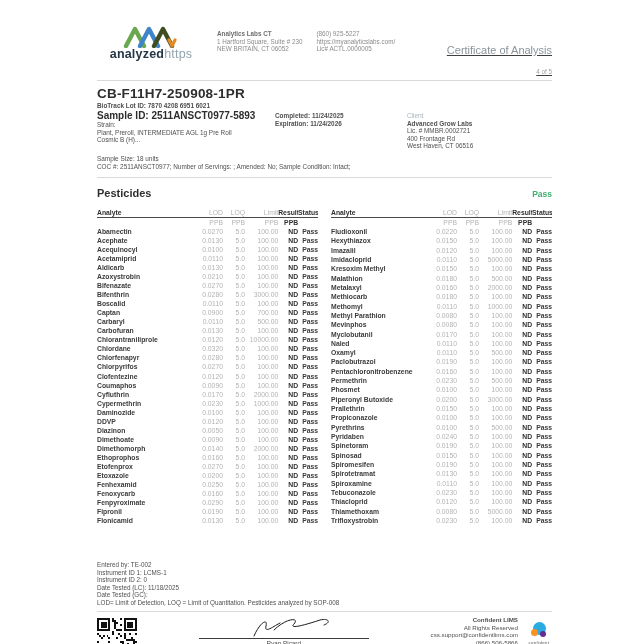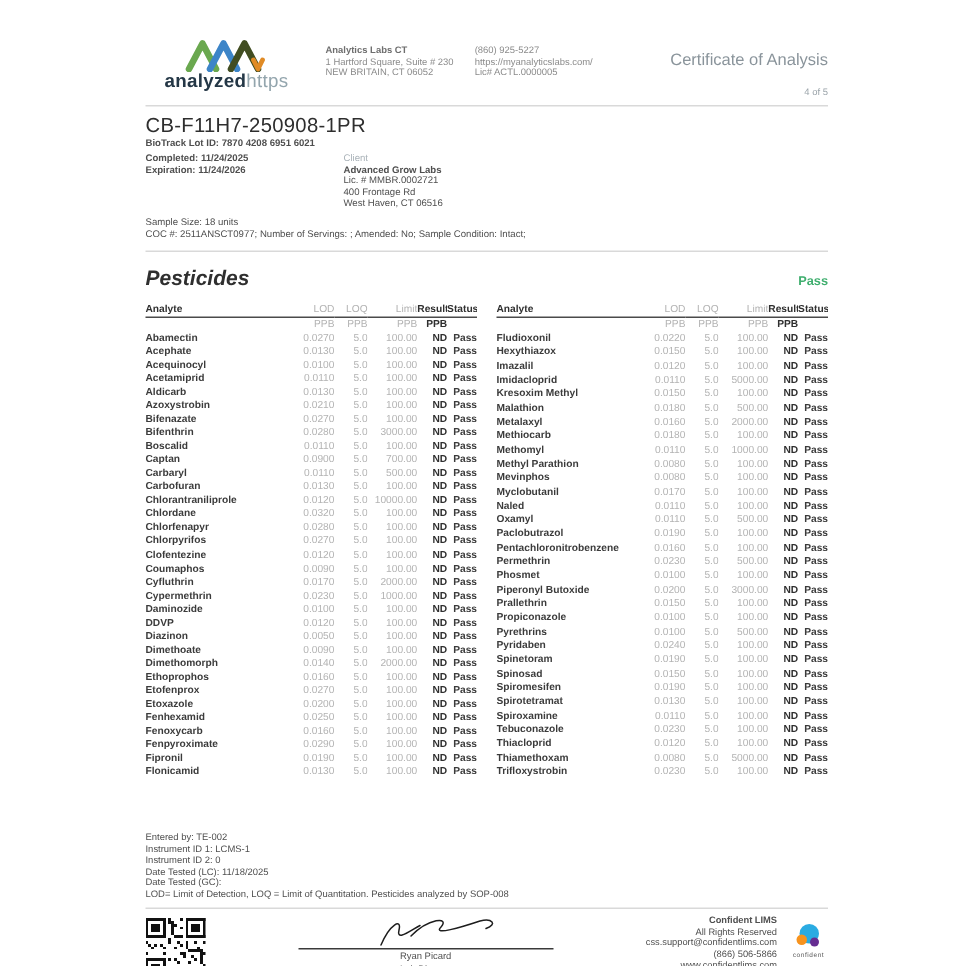--- a/index.html
+++ b/index.html
@@ -9,41 +9,41 @@
   
   .hdr { display:flex; align-items:flex-start; }
   .logo-block { width:108px; text-align:center; }
   .logo-mark { display:block; margin:0 auto; }
   .logo-word { font-size:12.5px; letter-spacing:.2px; margin-top:-1px; }
   .logo-word .w1 { font-weight:bold; color:#243746; }
   .logo-word .w2 { color:#93a5ad; }
   .lab-info { display:flex; gap:14px; margin-left:12px; margin-top:4px; }
   .lab-col { font-size:6.3px; line-height:7.6px; color:#8b8b8b; }
   .lab-col .b { font-weight:bold; color:#6e6e6e; }
-  .coa-block { margin-left:auto; text-align:right; margin-top:8px; }
+  .coa-block { margin-left:auto; text-align:right; margin-top:18px;text-decoration:underline; }
   .coa-title { font-size:11px; color:#8a949b; }
   .coa-page { font-size:6.3px; color:#9aa3a9; margin-top:12px; }
   hr.rule { border:none; border-top:1px solid #d9d9d9; margin:5px 0 0 0; }
 
   
-  .sample-id-main { font-size:13.5px; font-weight:normal; color:#2e2e2e; margin-top:5px; letter-spacing:.2px; }
+  .sample-id-main { font-size:13.5px; font-weight:bold; color:#2e2e2e; margin-top:5px; letter-spacing:.2px; }
   .biotrack { font-size:6.4px; font-weight:bold; color:#4f4f4f; margin-top:1px; }
   .sample-grid { display:flex; margin-top:1px; }
   .sg-left { width:178px; }
   .sample-id2 { font-size:10px; font-weight:bold; color:#2e2e2e; }
   .tiny { font-size:6.4px; line-height:7.6px; color:#4f4f4f; }
   .tiny-gray { font-size:6.4px; line-height:7.6px; color:#a9b2b8; }
   .sg-mid { width:132px; padding-top:2px; }
   .sg-right { padding-top:2px; }
   .b { font-weight:bold; }
   .coc-block { margin-top:5px; }
 
   
   .sec-row { display:flex; align-items:baseline; margin-top:9px; }
-  .sec-title { font-size:14px; font-weight:bold; color:#2f2f2f;font-style:italic; }
+  .sec-title { font-size:11px; font-weight:bold; color:#2f2f2f; }
   .sec-pass { margin-left:auto; font-size:8.5px; font-weight:bold; color:#3fae6e; }
 
   .tables { display:flex; gap:13px; margin-top:9px; }
   table.ptable { width:222px; border-collapse:collapse; table-layout:fixed; }
   .ptable col.c1{width:42%;} .ptable col.c2{width:15%;} .ptable col.c3{width:10%;}
   .ptable col.c4{width:15%;} .ptable col.c5{width:9%;} .ptable col.c6{width:9%;}
   .ptable th, .ptable td { font-size:6.8px; padding:1px 0 1.05px 0; white-space:nowrap; overflow:hidden; }
   .ptable thead tr.hrow th { border-bottom:1px solid #4a4a4a; }
   th.h-analyte { text-align:left; font-weight:bold; color:#2f2f2f; }
   th.h-gray { text-align:right; font-weight:normal; color:#b3b3b3; }
@@ -101,20 +101,26 @@
       <div class="coa-title">Certificate of Analysis</div>
       <div class="coa-page">4 of 5</div>
     </div>
   </div>
   <hr class="rule">
 
   <div class="sample-id-main">CB-F11H7-250908-1PR</div>
   <div class="biotrack">BioTrack Lot ID: 7870 4208 6951 6021</div>
 
   <div class="sample-grid">
+    <div class="sg-left">
+      <div class="sample-id2">Sample ID: 2511ANSCT0977-5893</div>
+      <div class="tiny">Strain:</div>
+      <div class="tiny">Plant, Preroll, INTERMEDIATE AGL 1g Pre Roll</div>
+      <div class="tiny">Cosmic B (H)...</div>
+    </div>
     <div class="sg-mid">
       <div class="tiny b">Completed: 11/24/2025</div>
       <div class="tiny b">Expiration: 11/24/2026</div>
     </div>
     <div class="sg-right">
       <div class="tiny-gray">Client</div>
       <div class="tiny b">Advanced Grow Labs</div>
       <div class="tiny">Lic. # MMBR.0002721</div>
       <div class="tiny">400 Frontage Rd</div>
       <div class="tiny">West Haven, CT 06516</div>

